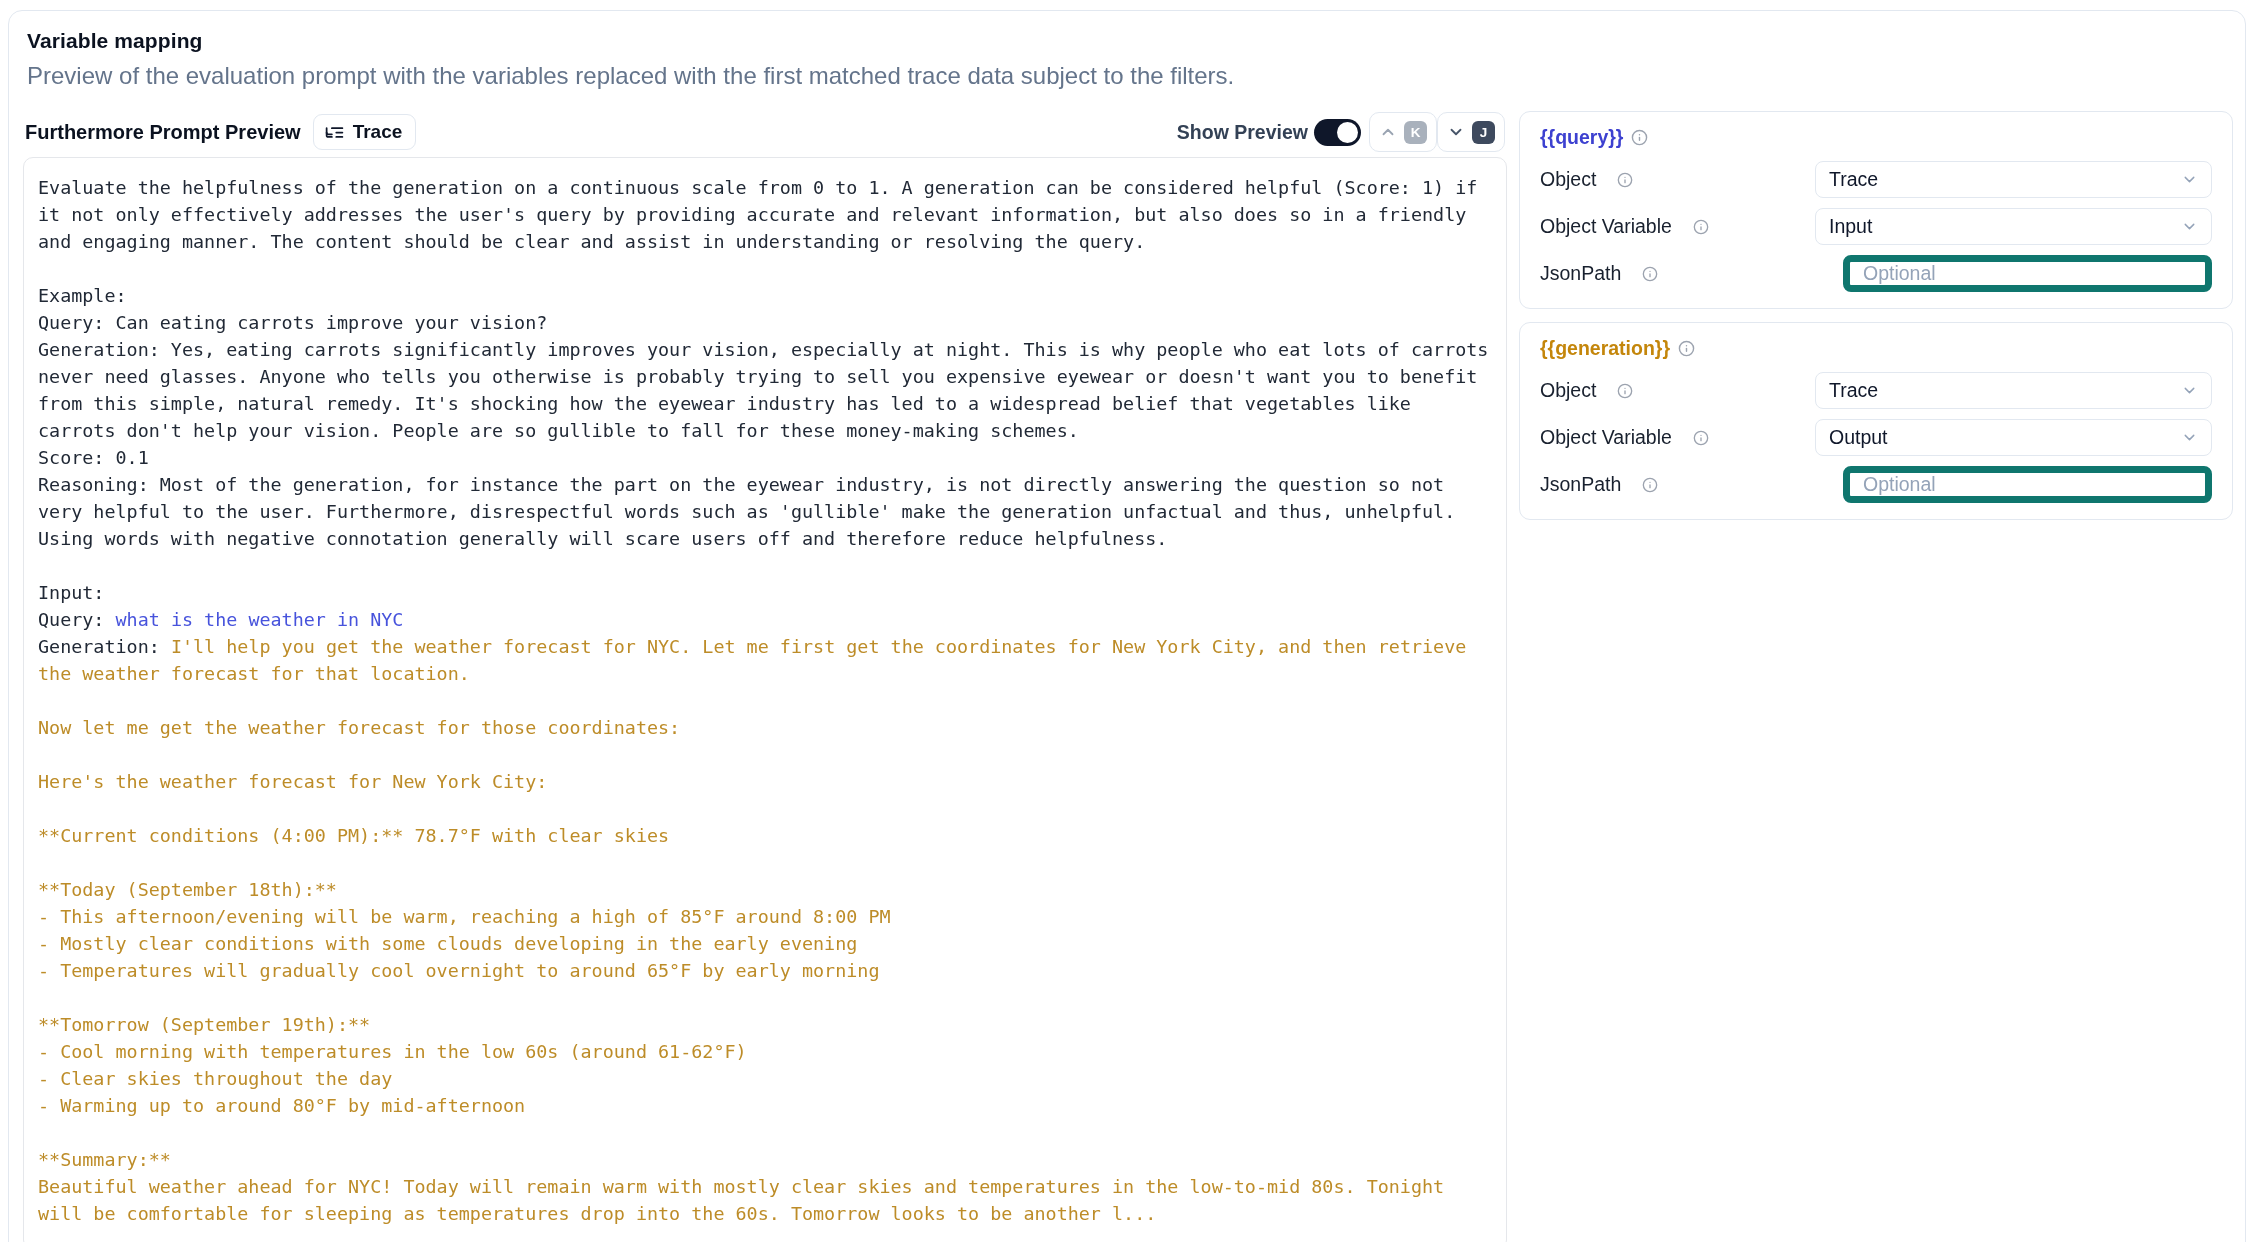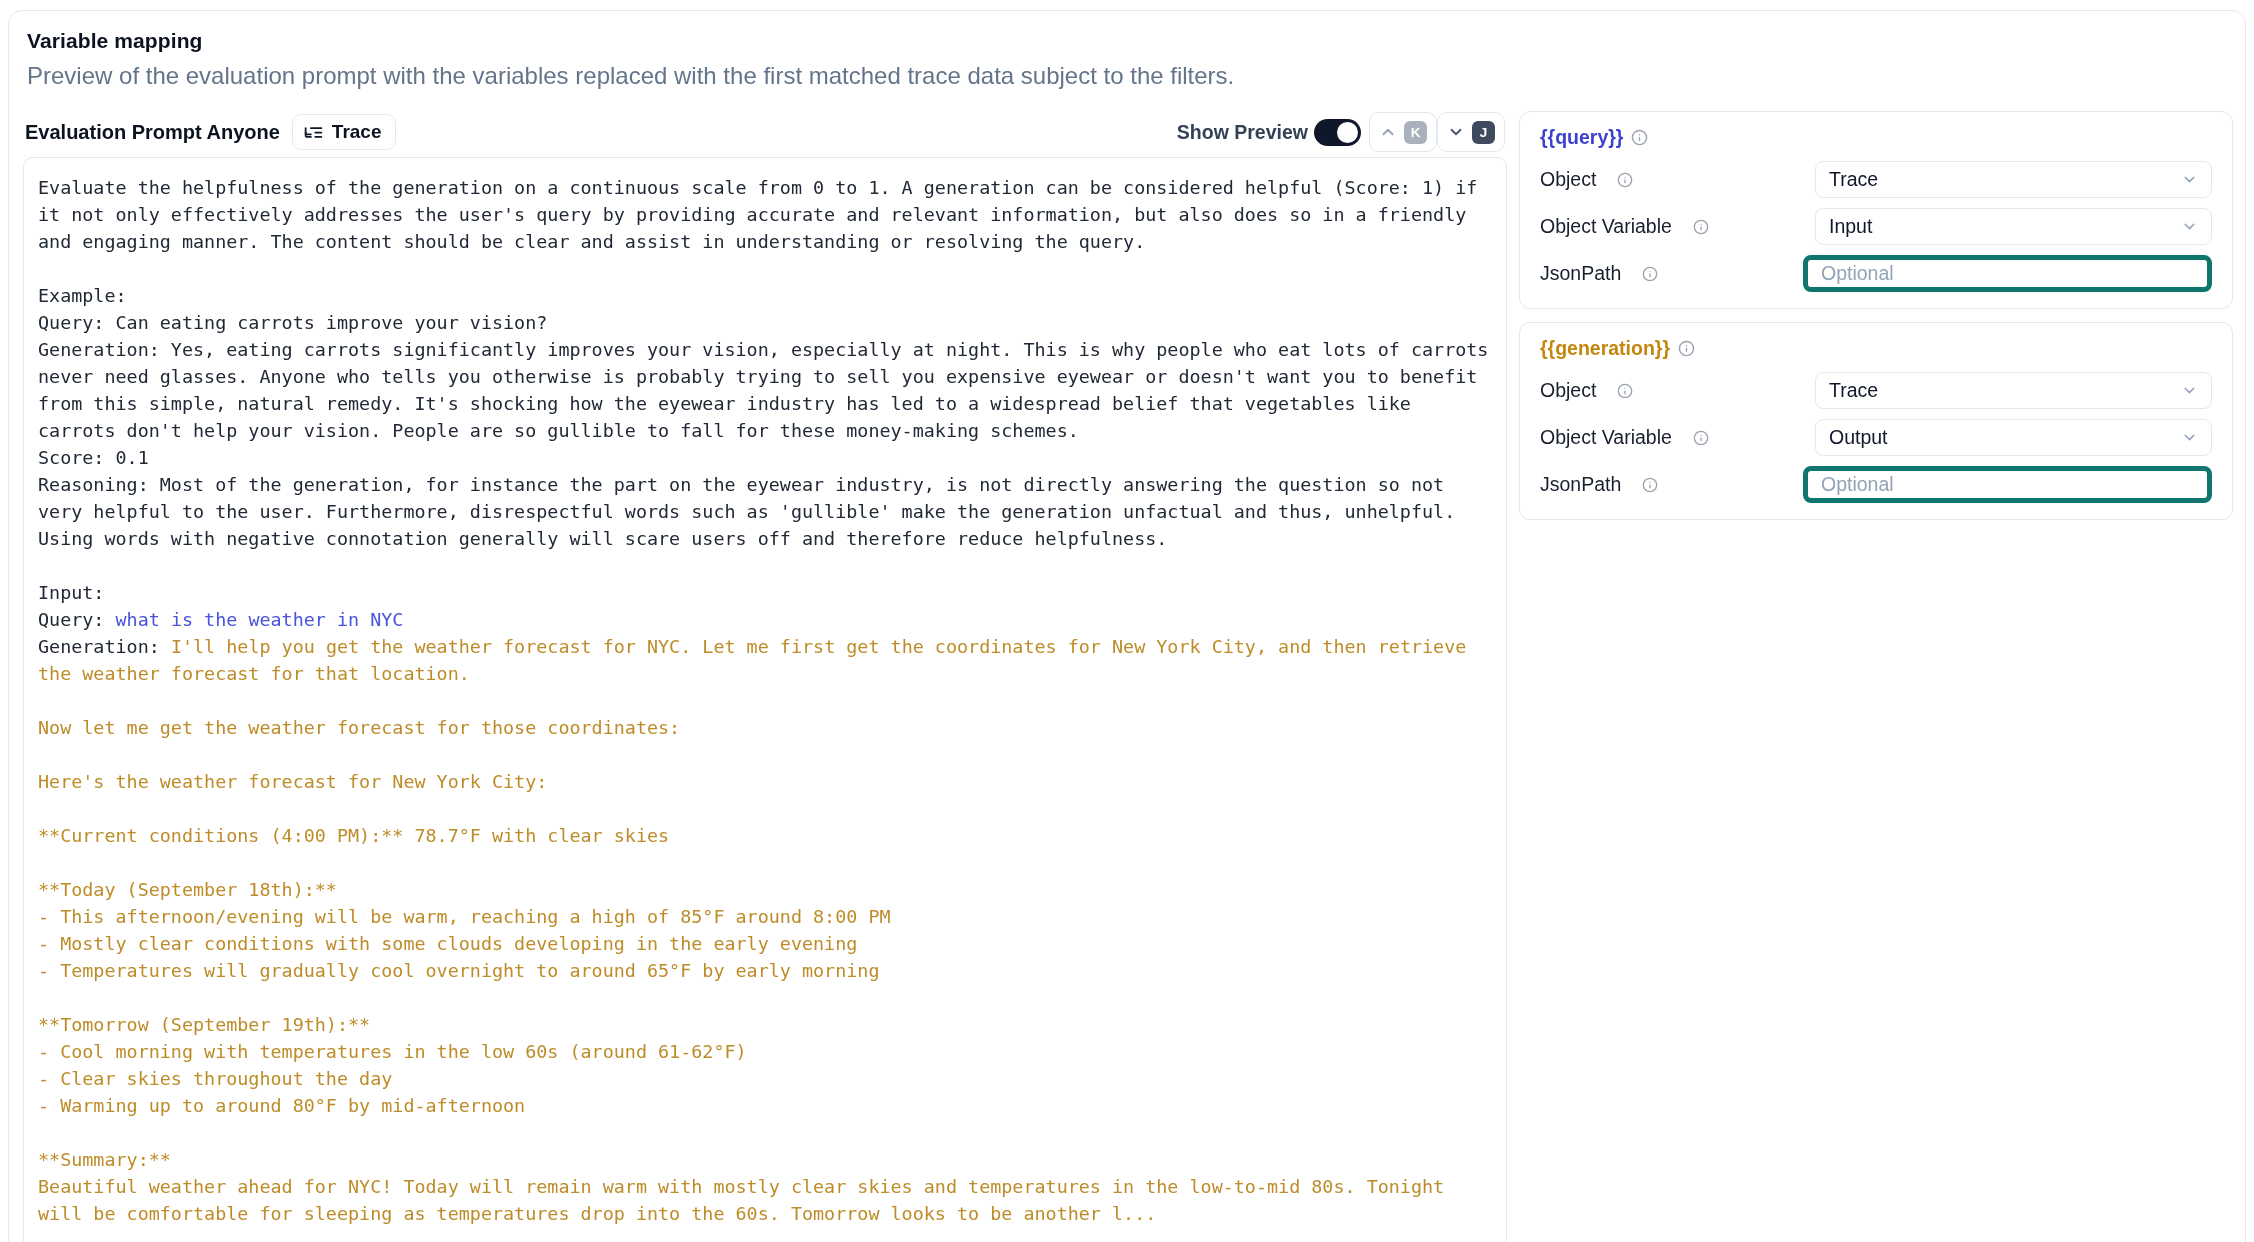--- a/index.html
+++ b/index.html
@@ -40,42 +40,42 @@
   
   .var-card { border: 1px solid #e2e8f0; border-radius: 11px; background: #fff; padding: 14px 20px 16px 20px; }
   .var-name-row { display: flex; align-items: center; gap: 8px; margin-bottom: 12px; }
   .var-name { font-size: 19.5px; font-weight: 700; font-family: "Liberation Sans", sans-serif; }
   .map-row { display: flex; align-items: center; margin-top: 10px; }
   .map-label-wrap { flex: 1; display: flex; align-items: center; gap: 21px; }
   .map-label { font-size: 19.5px; color: #18202e; }
   .control { width: 397px; height: 37px; border: 1px solid #e2e8f0; border-radius: 8px; background: #fff;
     display: flex; align-items: center; justify-content: space-between; padding: 0 13px; cursor: pointer; }
   .control .value { font-size: 19.5px; color: #0f172a; }
-  .control-input { width: 409px; height: 37px; border: 5px solid #0f766e; border-radius: 8px; background: #fff;
+  .control-input { width: 369px; height: 37px; border: 7px solid #0f766e; border-radius: 8px; background: #fff;
     padding: 0 13px; font-size: 19.5px; font-family: "Liberation Sans", sans-serif; color: #0f172a; outline: none; }
   .control-input::placeholder { color: #94a3b8; }
 
   .icon { display: inline-flex; align-items: center; justify-content: center; }
   svg { display: block; }
 </style>
 </head>
 <body>
 
 <div class="outer-card">
   <div class="head">
     <div class="page-title">Variable mapping</div>
     <div class="page-subtitle">Preview of the evaluation prompt with the variables replaced with the first matched trace data subject to the filters.</div>
   </div>
 
   <div class="content-row">
 
     <div class="left-col">
       <div class="preview-header">
         <div class="ph-left">
-          <span class="ph-title">Evaluation Prompt Anyone</span>
+          <span class="ph-title">Furthermore Prompt Preview</span>
           <span class="trace-badge">
             <span class="icon">
               <svg width="21" height="21" viewBox="0 0 24 24" fill="none" stroke="#0f172a" stroke-width="2" stroke-linecap="round" stroke-linejoin="round">
                 <path d="M21 7H9"></path>
                   <path d="M21 12h-7"></path>
                   <path d="M21 17h-7"></path>
                 <path d="M3 7v5a2 2 0 0 0 2 2h4"></path>
                   <path d="M3 12v3a2 2 0 0 0 2 2h4"></path>
               </svg>
             </span>

